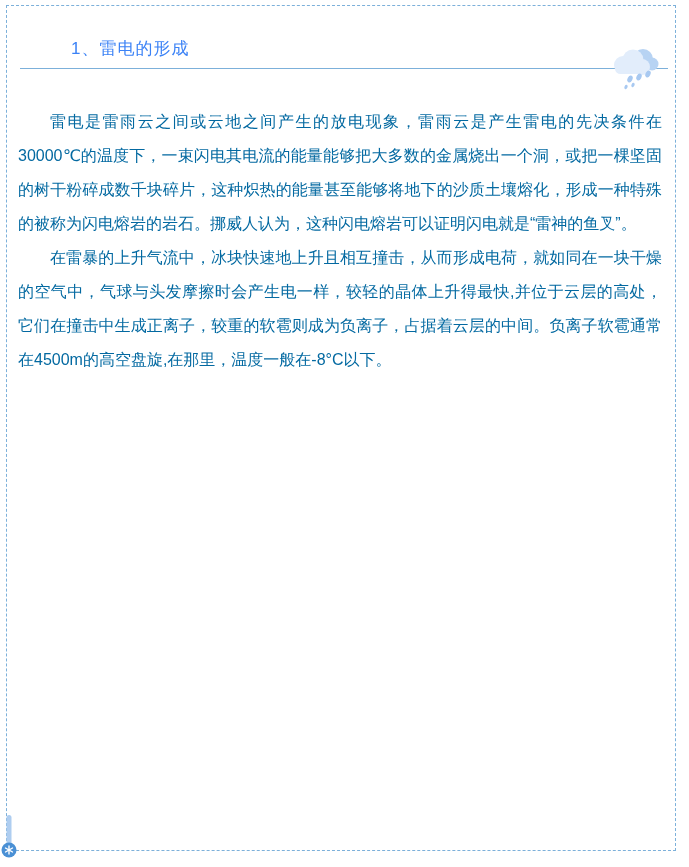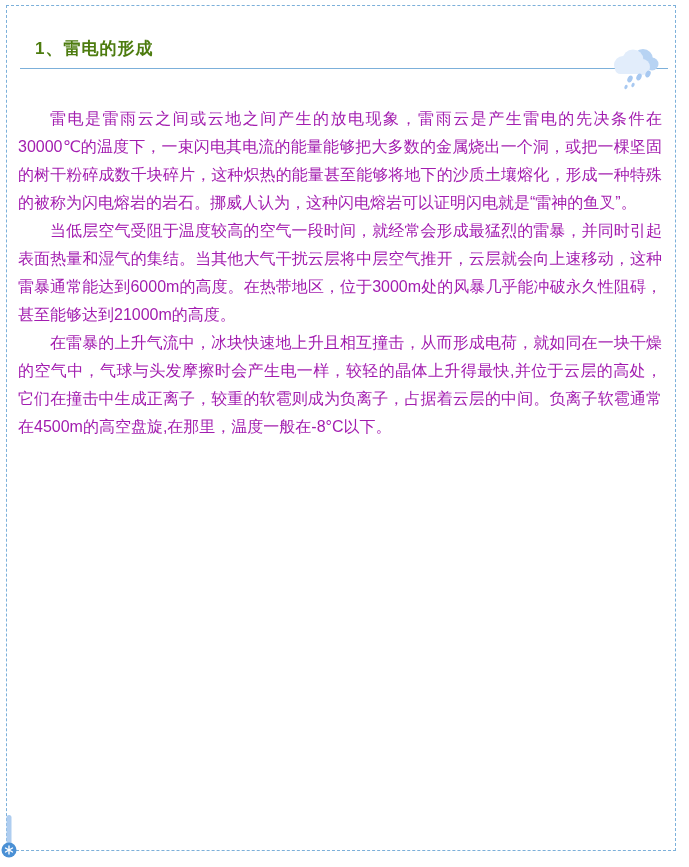--- a/index.html
+++ b/index.html
@@ -18,40 +18,40 @@
     top: 5px;
     width: 670px;
     height: 846px;
     box-sizing: border-box;
     border: 1px dashed #7cb0da;
     background: #ffffff;
   }
   .header { position: relative; }
   .title {
     font-size: 17px;
-    font-weight: 700;
-    color: #4d7c0f;
-    margin: 33px 0 0 28px;
+    font-weight: 400;
+    color: #3b82f6;
+    margin: 33px 0 0 64px;
     letter-spacing: 1px;
     line-height: 20px;
   }
   .title-underline {
     height: 0;
     border-top: 1px solid #7cb0da;
     margin: 9px 7px 0 13px;
   }
   .article {
     margin-top: 36px;
     padding: 0 13px 0 11px;
   }
   .article p {
     margin: 0;
     font-size: 16px;
-    line-height: 28px;
-    color: #a21caf;
+    line-height: 34px;
+    color: #0369a1;
     text-align: justify;
     text-indent: 2em;
   }
   .cloud-icon {
     position: absolute;
     left: 611px;
     top: 46px;
     width: 48px;
     height: 44px;
   }
@@ -69,21 +69,20 @@
 <div class="page">
   <div class="frame">
 
     <div class="header">
       <h1 class="title">1、雷电的形成</h1>
       <div class="title-underline"></div>
     </div>
 
     <div class="article">
       <p>雷电是雷雨云之间或云地之间产生的放电现象，雷雨云是产生雷电的先决条件在30000℃的温度下，一束闪电其电流的能量能够把大多数的金属烧出一个洞，或把一棵坚固的树干粉碎成数千块碎片，这种炽热的能量甚至能够将地下的沙质土壤熔化，形成一种特殊的被称为闪电熔岩的岩石。挪威人认为，这种闪电熔岩可以证明闪电就是“雷神的鱼叉”。</p>
-      <p>当低层空气受阻于温度较高的空气一段时间，就经常会形成最猛烈的雷暴，并同时引起表面热量和湿气的集结。当其他大气干扰云层将中层空气推开，云层就会向上速移动，这种雷暴通常能达到6000m的高度。在热带地区，位于3000m处的风暴几乎能冲破永久性阻碍，甚至能够达到21000m的高度。</p>
       <p>在雷暴的上升气流中，冰块快速地上升且相互撞击，从而形成电荷，就如同在一块干燥的空气中，气球与头发摩擦时会产生电一样，较轻的晶体上升得最快,并位于云层的高处，它们在撞击中生成正离子，较重的软雹则成为负离子，占据着云层的中间。负离子软雹通常在4500m的高空盘旋,在那里，温度一般在-8°C以下。</p>
     </div>
 
   </div>
 
   <svg class="cloud-icon" viewBox="0 0 48 44" aria-hidden="true">
 
     <g fill="#b7d3f3">
       <circle cx="32" cy="13" r="10"></circle>
       <circle cx="41" cy="18" r="6.5"></circle>

